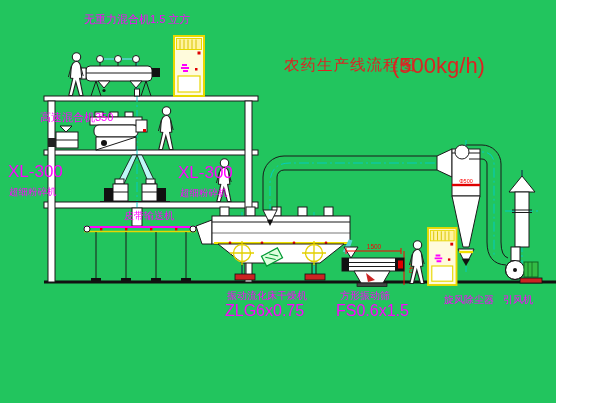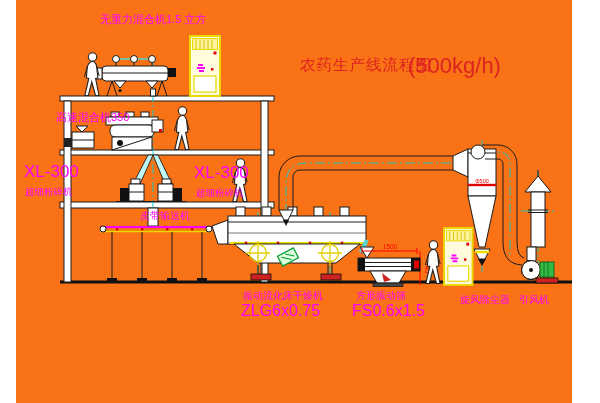--- a/index.html
+++ b/index.html
@@ -1,17 +1,17 @@
 <!DOCTYPE html>
 <html><head>
 <meta charset="utf-8">
 <style>
   html,body{margin:0;padding:0;background:#fff;}
-  #stage{position:relative;width:556px;height:403px;background:#f97316;overflow:hidden;
-         font-family:"Liberation Sans", sans-serif;margin-left:16px;}
+  #stage{position:relative;width:556px;height:403px;background:#22c55e;overflow:hidden;
+         font-family:"Liberation Sans", sans-serif;}
   svg{display:block;}
   text{font-family:"Liberation Sans", sans-serif;}
   .mag{fill:#ff00ff;}
   .red{fill:#dd2222;}
   .dim{fill:#ff0000;}
   .thin{stroke:#1a1a1a;stroke-width:1;fill:none;}
   .fillw{fill:#ffffff;stroke:#1a1a1a;stroke-width:1;}
 </style>
 </head>
 <body>

